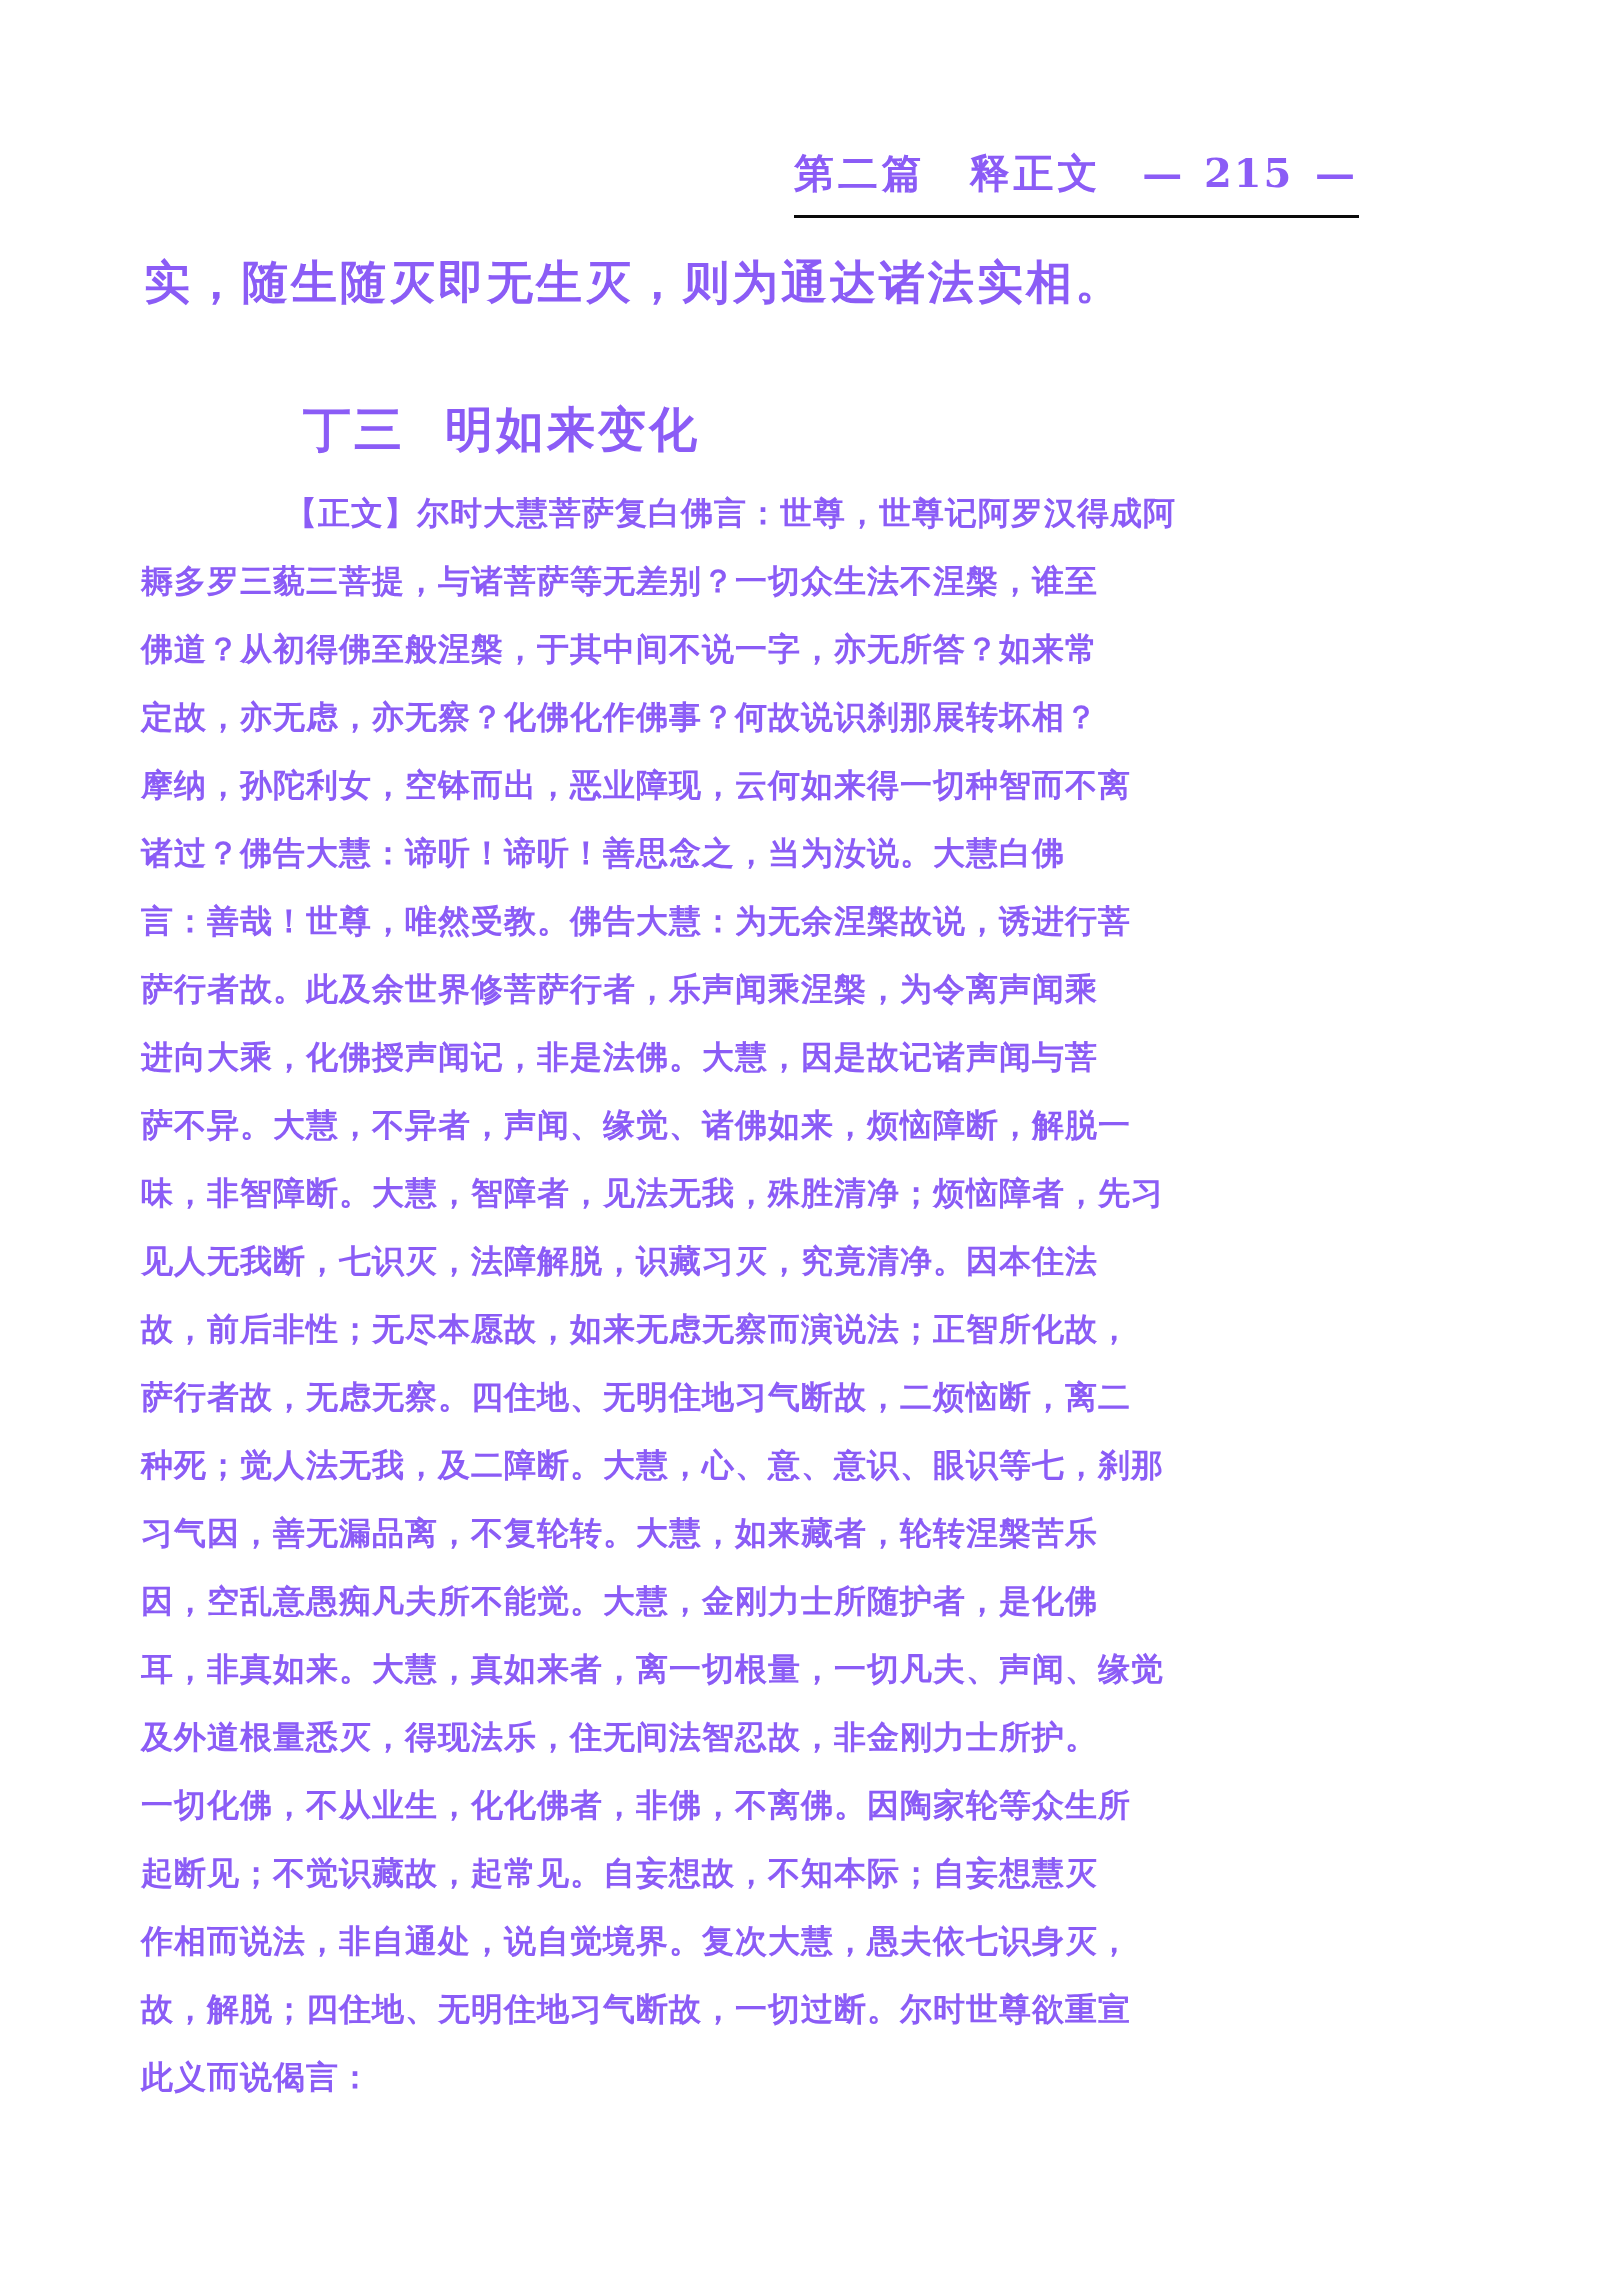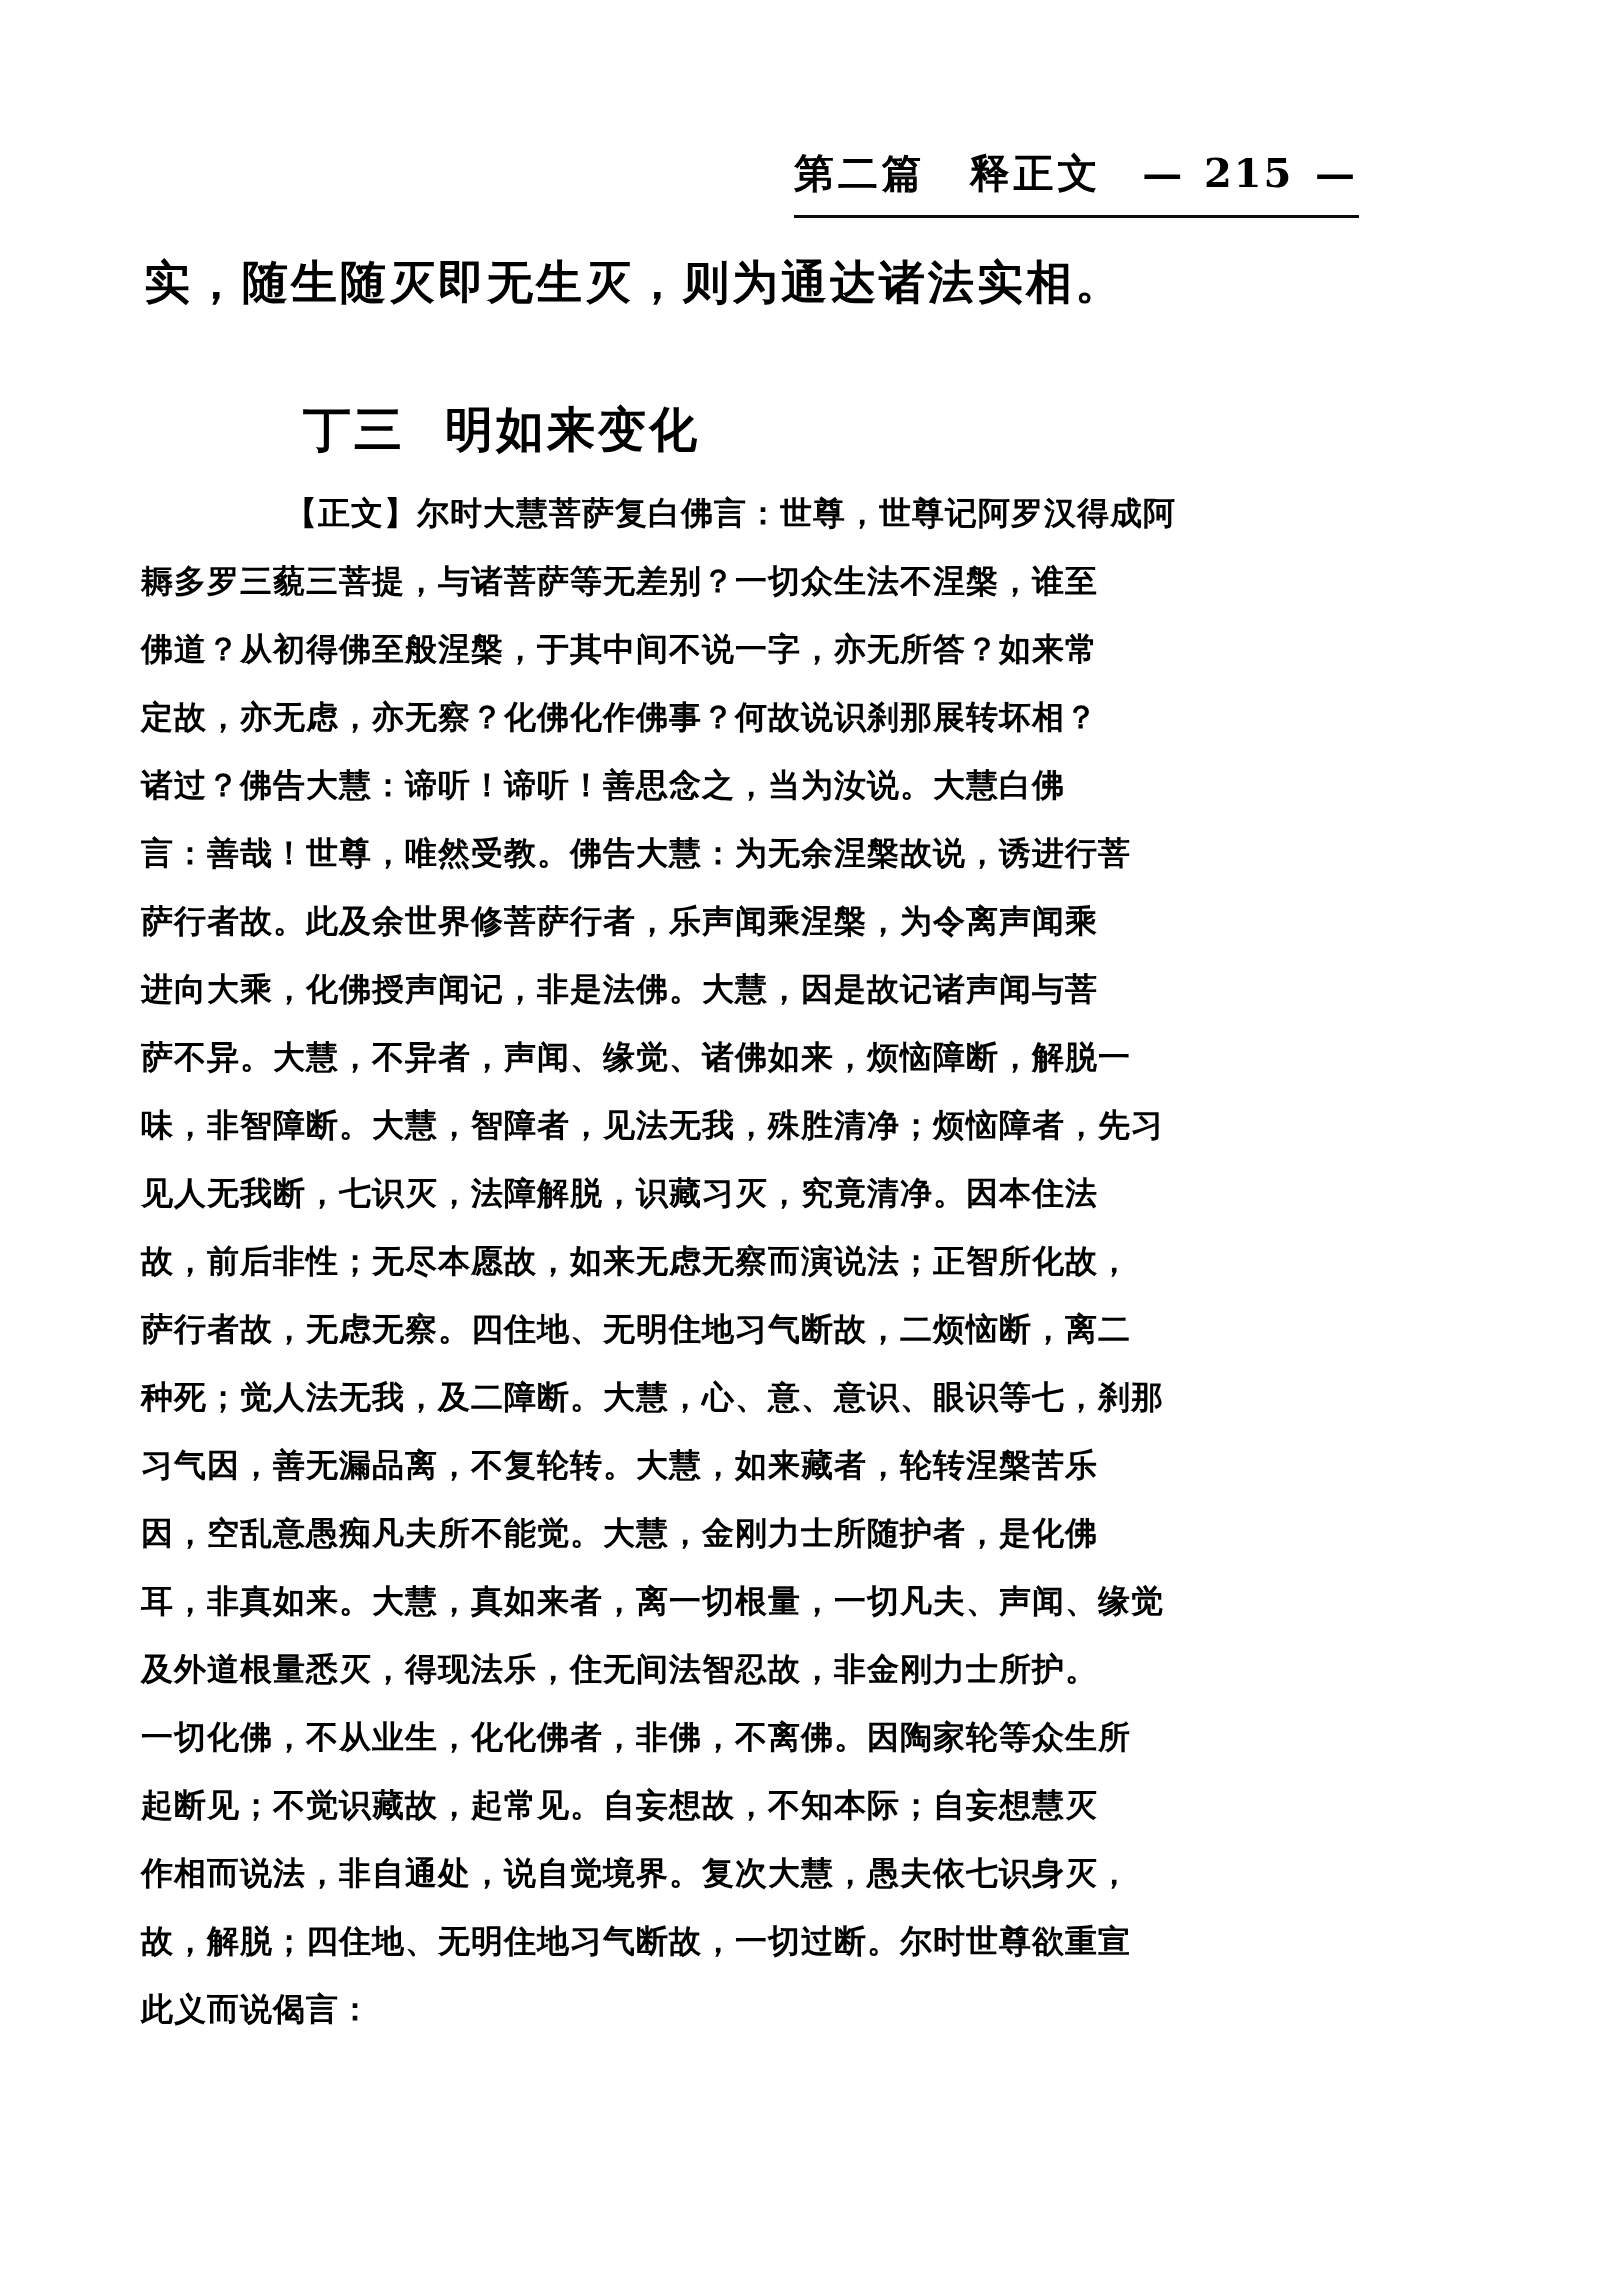--- a/index.html
+++ b/index.html
@@ -5,21 +5,21 @@
   html, body {
     margin: 0;
     padding: 0;
     background: #ffffff;
   }
   .page {
     position: relative;
     width: 1548px;
     height: 2294px;
     background: #ffffff;
-    color: #000000;
+    color: #8b5cf6;
     overflow: hidden;
     font-family: "DejaVu Serif", "Liberation Serif", serif;
   }
   
   .running-head {
     position: absolute;
     top: 146px;
     right: 189px;
     border-bottom: 3.9px solid #0a0a0a;
     padding-bottom: 13.8px;
@@ -96,20 +96,21 @@
 
   <div class="section-heading">
     <span class="h-num">丁三</span><span>明如来变化</span>
   </div>
 
   <div class="scripture">
     <div class="line first">【正文】尔时大慧菩萨复白佛言：世尊，世尊记阿罗汉得成阿</div>
     <div class="line">耨多罗三藐三菩提，与诸菩萨等无差别？一切众生法不涅槃，谁至</div>
     <div class="line">佛道？从初得佛至般涅槃，于其中间不说一字，亦无所答？如来常</div>
     <div class="line">定故，亦无虑，亦无察？化佛化作佛事？何故说识刹那展转坏相？</div>
+    <div class="line">摩纳，孙陀利女，空钵而出，恶业障现，云何如来得一切种智而不离</div>
     <div class="line">诸过？佛告大慧：谛听！谛听！善思念之，当为汝说。大慧白佛</div>
     <div class="line">言：善哉！世尊，唯然受教。佛告大慧：为无余涅槃故说，诱进行菩</div>
     <div class="line">萨行者故。此及余世界修菩萨行者，乐声闻乘涅槃，为令离声闻乘</div>
     <div class="line">进向大乘，化佛授声闻记，非是法佛。大慧，因是故记诸声闻与菩</div>
     <div class="line">萨不异。大慧，不异者，声闻、缘觉、诸佛如来，烦恼障断，解脱一</div>
     <div class="line">味，非智障断。大慧，智障者，见法无我，殊胜清净；烦恼障者，先习</div>
     <div class="line">见人无我断，七识灭，法障解脱，识藏习灭，究竟清净。因本住法</div>
     <div class="line">故，前后非性；无尽本愿故，如来无虑无察而演说法；正智所化故，</div>
     <div class="line">萨行者故，无虑无察。四住地、无明住地习气断故，二烦恼断，离二</div>
     <div class="line">种死；觉人法无我，及二障断。大慧，心、意、意识、眼识等七，刹那</div>

